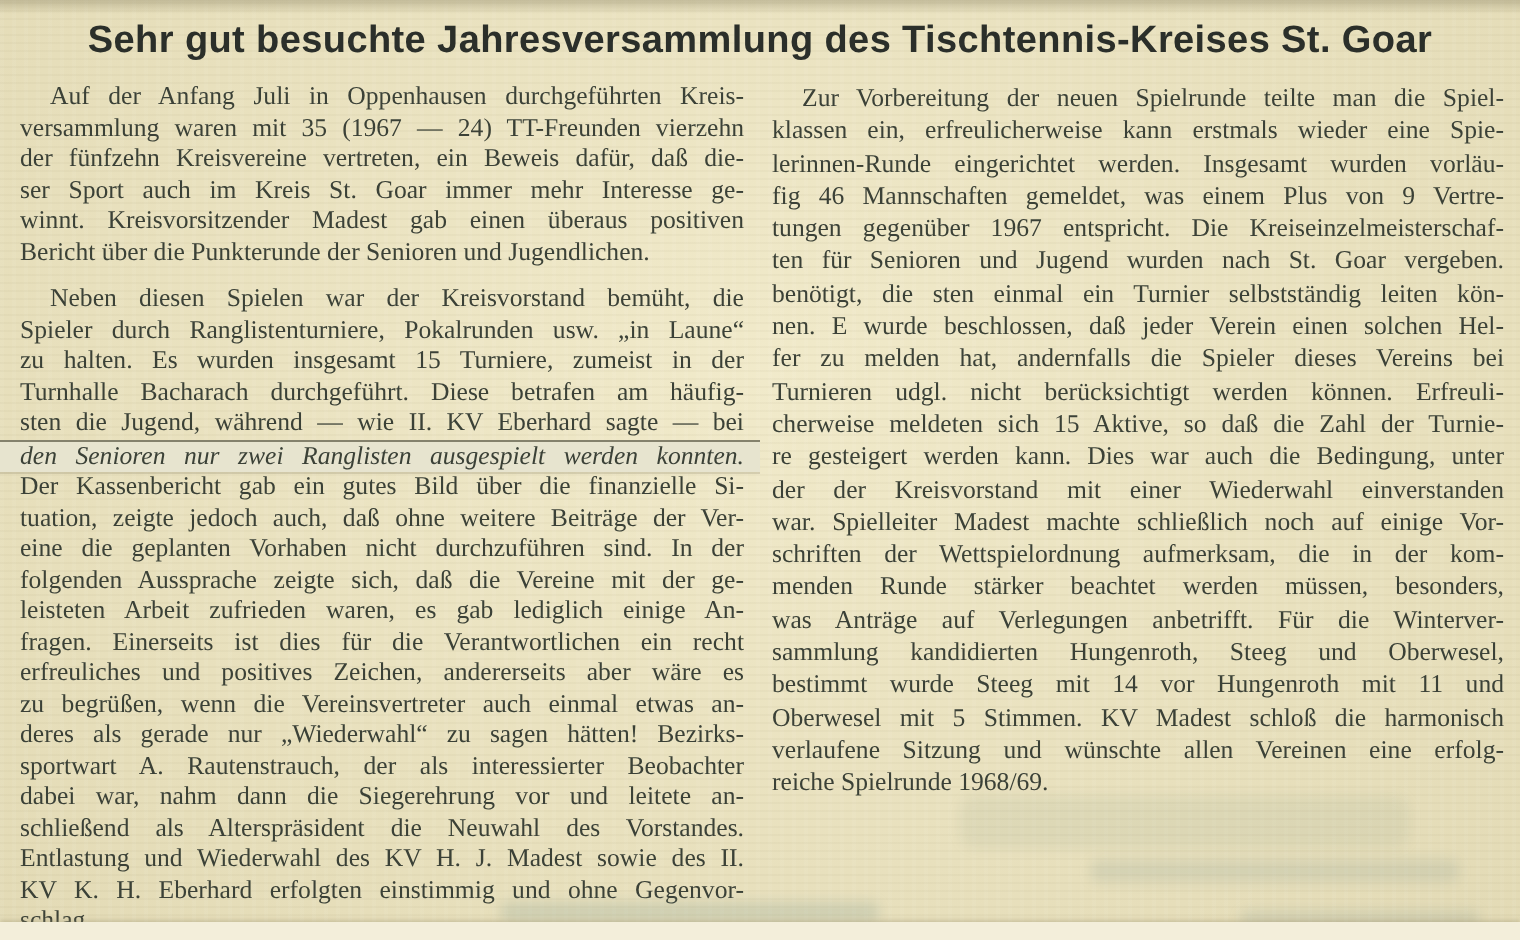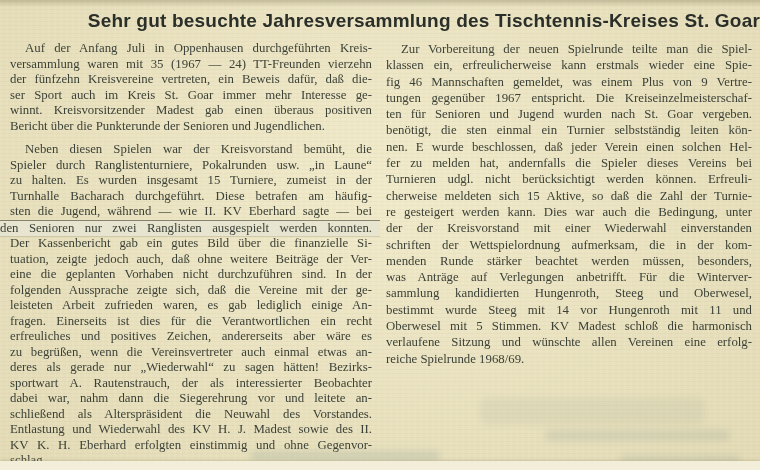--- a/index.html
+++ b/index.html
@@ -17,21 +17,21 @@
     position:absolute;left:0;top:0;width:760px;height:7px;
     background:linear-gradient(180deg, rgba(140,132,100,0.40), rgba(140,132,100,0.0));
   }
   .scan-edge-bottom{
     position:absolute;left:0;bottom:0;width:760px;height:9px;
     background:#f3eeda;
     box-shadow:0 -1px 2px rgba(150,140,105,0.35);
   }
   .headline{
     position:absolute;left:0;top:9px;width:760px;
-    text-align:right;
+    text-align:center;
     font-family:"Liberation Sans", sans-serif;
     font-weight:700;font-size:19px;line-height:24px;
     letter-spacing:0.2px;color:#2b2f2a;
   }
   .col{position:absolute;top:41px;font-size:12.8px;}
   .col-left{left:10px;width:362px;}
   .col-right{left:386px;width:366px;}
   .tline{
     text-align:justify;
     -moz-text-align-last:justify;
@@ -40,23 +40,24 @@
     overflow:visible;
   }
   .col-left .tline{height:15.5px;line-height:15.5px;}
   .col-right .tline{height:16.3px;line-height:16.3px;}
   .tline.indent{text-indent:15px;}
   .tline.gap{margin-top:8px;}
   .tline.last{text-align:left;-moz-text-align-last:left;text-align-last:left;}
   .tline.strip{
     background:#e7e4cf;
     border-top:1px solid #84816c;
-    margin-left:-10px;
+    margin-left:-10px;padding-left:10px;
     margin-right:-8px;padding-right:8px;
     box-shadow:0 1px 0 rgba(130,125,95,0.25);
+    font-style:italic;
   }
   .smudge{position:absolute;filter:blur(3px);pointer-events:none;}
   .smudge-a{left:250px;top:451px;width:190px;height:10px;background:rgba(125,150,140,0.22);border-radius:5px;}
   .smudge-b{left:545px;top:430px;width:185px;height:11px;background:rgba(120,145,135,0.16);border-radius:5px;}
   .smudge-c{left:480px;top:398px;width:225px;height:26px;background:rgba(130,150,130,0.10);border-radius:8px;}
   .smudge-d{left:620px;top:455px;width:120px;height:9px;background:rgba(125,150,140,0.18);border-radius:5px;}
 </style>
 </head>
 <body>
 
@@ -89,30 +90,32 @@
     <div class="tline">sportwart A. Rautenstrauch, der als interessierter Beobachter</div>
     <div class="tline">dabei war, nahm dann die Siegerehrung vor und leitete an-</div>
     <div class="tline">schließend als Alterspräsident die Neuwahl des Vorstandes.</div>
     <div class="tline">Entlastung und Wiederwahl des KV H. J. Madest sowie des II.</div>
     <div class="tline">KV K. H. Eberhard erfolgten einstimmig und ohne Gegenvor-</div>
     <div class="tline last">schlag.</div>
   </div>
 <div class="col col-right">
     <div class="tline indent">Zur Vorbereitung der neuen Spielrunde teilte man die Spiel-</div>
     <div class="tline">klassen ein, erfreulicherweise kann erstmals wieder eine Spie-</div>
+    <div class="tline">lerinnen-Runde eingerichtet werden. Insgesamt wurden vorläu-</div>
     <div class="tline">fig 46 Mannschaften gemeldet, was einem Plus von 9 Vertre-</div>
     <div class="tline">tungen gegenüber 1967 entspricht. Die Kreiseinzelmeisterschaf-</div>
     <div class="tline">ten für Senioren und Jugend wurden nach St. Goar vergeben.</div>
     <div class="tline">benötigt, die sten einmal ein Turnier selbstständig leiten kön-</div>
     <div class="tline">nen. E wurde beschlossen, daß jeder Verein einen solchen Hel-</div>
     <div class="tline">fer zu melden hat, andernfalls die Spieler dieses Vereins bei</div>
     <div class="tline">Turnieren udgl. nicht berücksichtigt werden können. Erfreuli-</div>
     <div class="tline">cherweise meldeten sich 15 Aktive, so daß die Zahl der Turnie-</div>
     <div class="tline">re gesteigert werden kann. Dies war auch die Bedingung, unter</div>
     <div class="tline">der der Kreisvorstand mit einer Wiederwahl einverstanden</div>
+    <div class="tline">war. Spielleiter Madest machte schließlich noch auf einige Vor-</div>
     <div class="tline">schriften der Wettspielordnung aufmerksam, die in der kom-</div>
     <div class="tline">menden Runde stärker beachtet werden müssen, besonders,</div>
     <div class="tline">was Anträge auf Verlegungen anbetrifft. Für die Winterver-</div>
     <div class="tline">sammlung kandidierten Hungenroth, Steeg und Oberwesel,</div>
     <div class="tline">bestimmt wurde Steeg mit 14 vor Hungenroth mit 11 und</div>
     <div class="tline">Oberwesel mit 5 Stimmen. KV Madest schloß die harmonisch</div>
     <div class="tline">verlaufene Sitzung und wünschte allen Vereinen eine erfolg-</div>
     <div class="tline last">reiche Spielrunde 1968/69.</div>
   </div>
 

